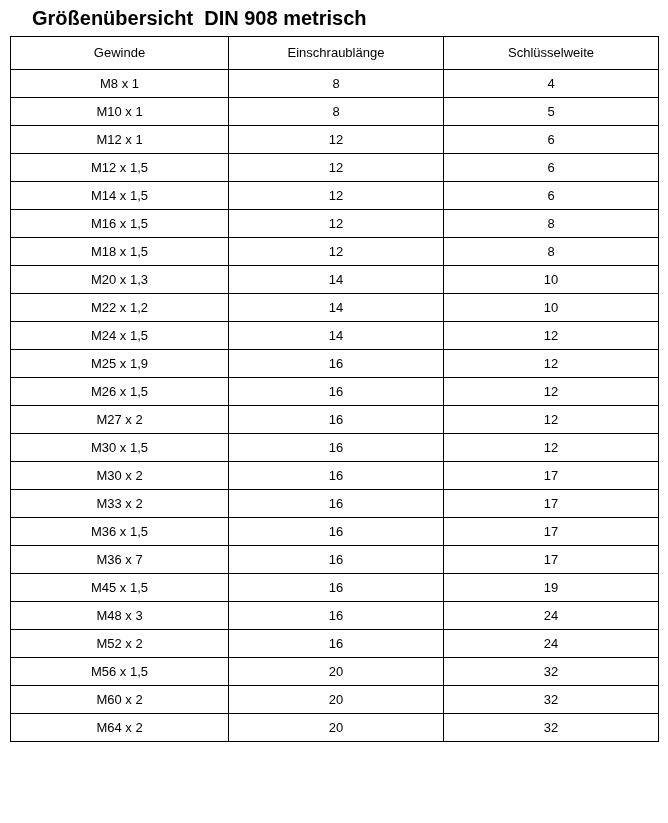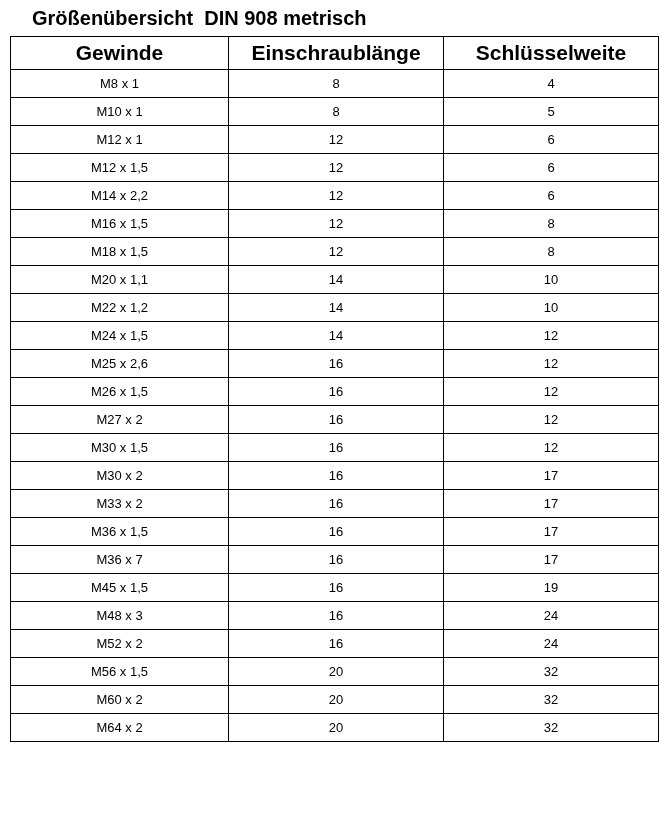--- a/index.html
+++ b/index.html
@@ -36,22 +36,22 @@
   table.size-table td {
     border: 1px solid #000000;
     text-align: center;
     font-size: 13px;
     height: 27px;
     padding: 0;
     line-height: 27px;
     font-weight: normal;
   }
   table.size-table thead th {
-    font-size: 21px;
-    font-weight: bold;
+    font-size: 13px;
+    font-weight: normal;
     height: 32px;
     line-height: 32px;
   }
   col.c0 { width: 218px; }
   col.c1 { width: 215px; }
   col.c2 { width: 215px; }
 </style>
 </head>
 <body>
 
@@ -86,51 +86,51 @@
           <td>M12 x 1</td>
           <td>12</td>
           <td>6</td>
         </tr>
         <tr>
           <td>M12 x 1,5</td>
           <td>12</td>
           <td>6</td>
         </tr>
         <tr>
-          <td>M14 x 2,2</td>
+          <td>M14 x 1,5</td>
           <td>12</td>
           <td>6</td>
         </tr>
         <tr>
           <td>M16 x 1,5</td>
           <td>12</td>
           <td>8</td>
         </tr>
         <tr>
           <td>M18 x 1,5</td>
           <td>12</td>
           <td>8</td>
         </tr>
         <tr>
-          <td>M20 x 1,1</td>
+          <td>M20 x 1,3</td>
           <td>14</td>
           <td>10</td>
         </tr>
         <tr>
           <td>M22 x 1,2</td>
           <td>14</td>
           <td>10</td>
         </tr>
         <tr>
           <td>M24 x 1,5</td>
           <td>14</td>
           <td>12</td>
         </tr>
         <tr>
-          <td>M25 x 2,6</td>
+          <td>M25 x 1,9</td>
           <td>16</td>
           <td>12</td>
         </tr>
         <tr>
           <td>M26 x 1,5</td>
           <td>16</td>
           <td>12</td>
         </tr>
         <tr>
           <td>M27 x 2</td>

